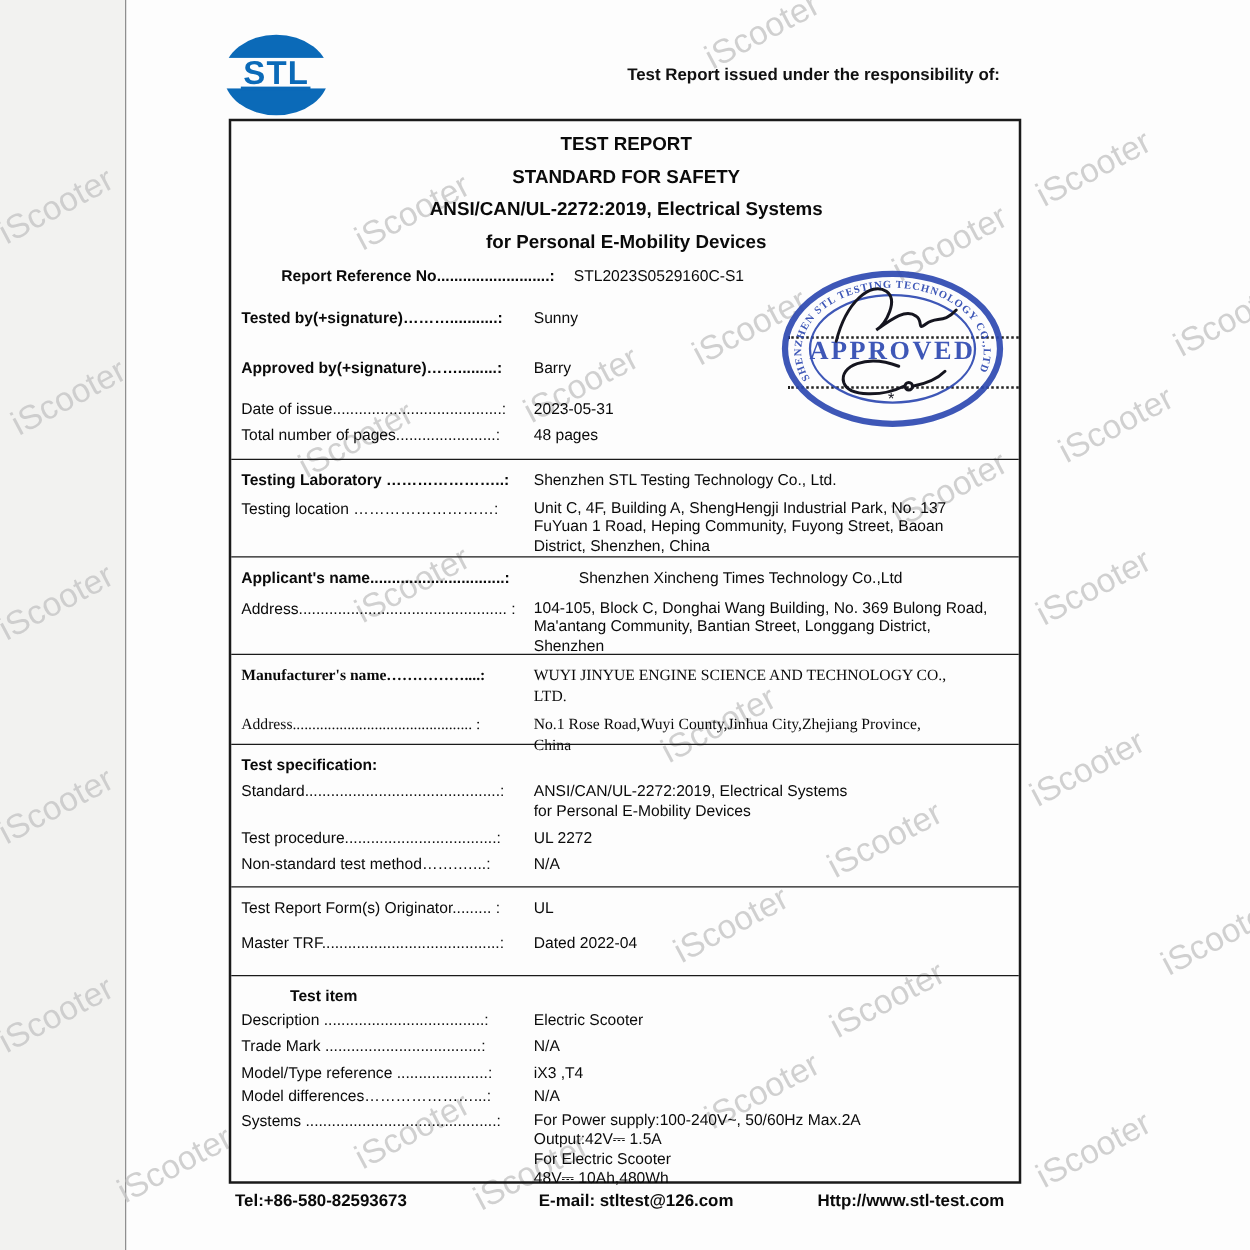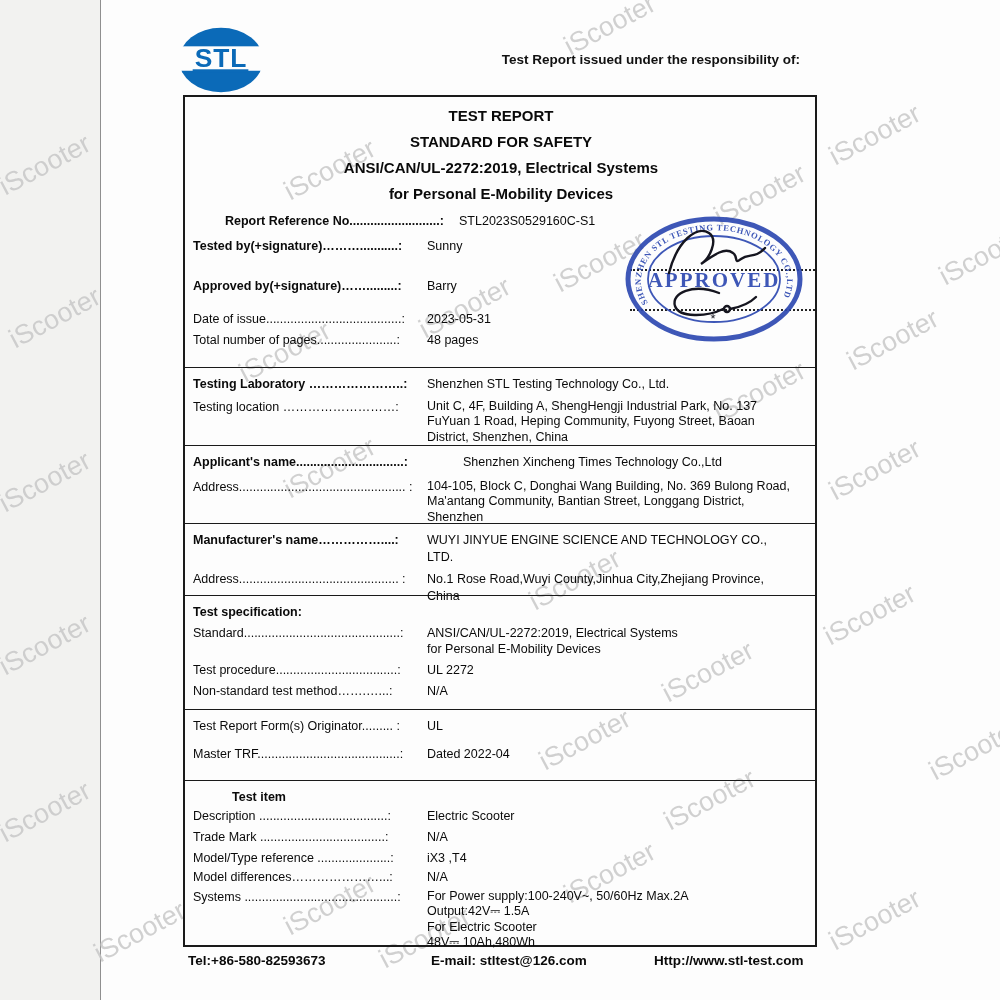--- a/index.html
+++ b/index.html
@@ -92,21 +92,21 @@
   <div id="doc-table">
     <div id="title-block" class="t-section" style="height:108px">
       <div class="title-line">TEST REPORT</div>
       <div class="title-line">STANDARD FOR SAFETY</div>
       <div class="title-line">ANSI/CAN/UL-2272:2019, Electrical Systems</div>
       <div class="title-line">for Personal E-Mobility Devices</div>
     </div>
 
     <div id="sections-host">
         <div class="t-section" style="height: 162px;">
-          <div class="row" style="margin-bottom: 8px; padding-left: 32px;">
+          <div class="row" style="margin-bottom: 16px; padding-left: 32px;">
             <span class="lbl bold">Report Reference No..........................:</span>
             <span class="val">
               <div class="val-line">STL2023S0529160C-S1</div>
             </span>
           </div>
           <div class="row" style="margin-bottom: 24px;">
             <span class="lbl bold">Tested by(+signature)………...........:</span>
             <span class="val">
               <div class="val-line">Sunny</div>
             </span>
@@ -155,21 +155,21 @@
           </div>
           <div class="row">
             <span class="lbl">Address................................................ :</span>
             <span class="val tight">
               <div class="val-line">104-105, Block C, Donghai Wang Building, No. 369 Bulong Road,</div>
               <div class="val-line">Ma'antang Community, Bantian Street, Longgang District,</div>
               <div class="val-line">Shenzhen</div>
             </span>
           </div>
         </div>
-        <div class="t-section" style="height: 72px;">
+        <div class="t-section" style="height: 72px; font-family: Liberation Serif, serif;">
           <div class="row" style="margin-bottom: 6px;">
             <span class="lbl bold">Manufacturer's name……………....:</span>
             <span class="val">
               <div class="val-line">WUYI JINYUE ENGINE SCIENCE AND TECHNOLOGY CO.,</div>
               <div class="val-line">LTD.</div>
             </span>
           </div>
           <div class="row">
             <span class="lbl">Address.............................................. :</span>
             <span class="val">

